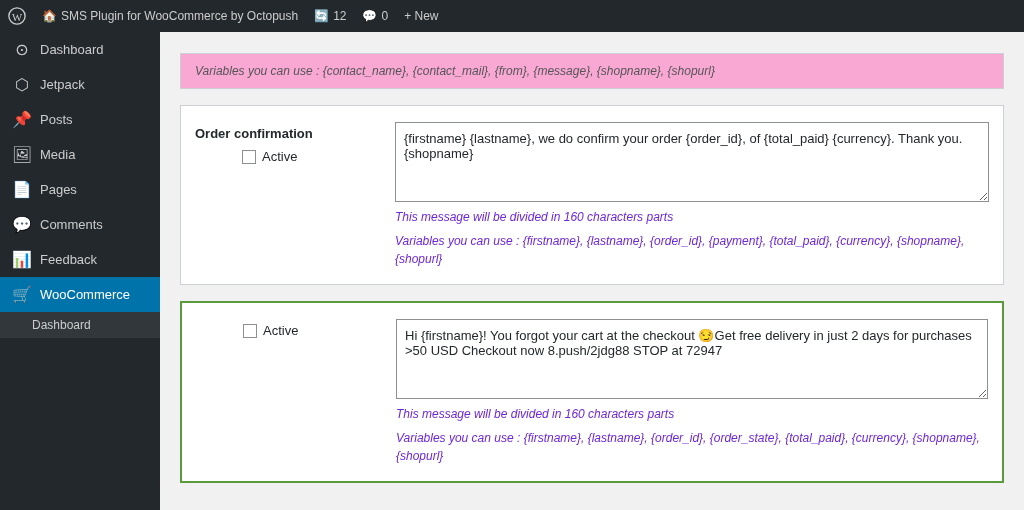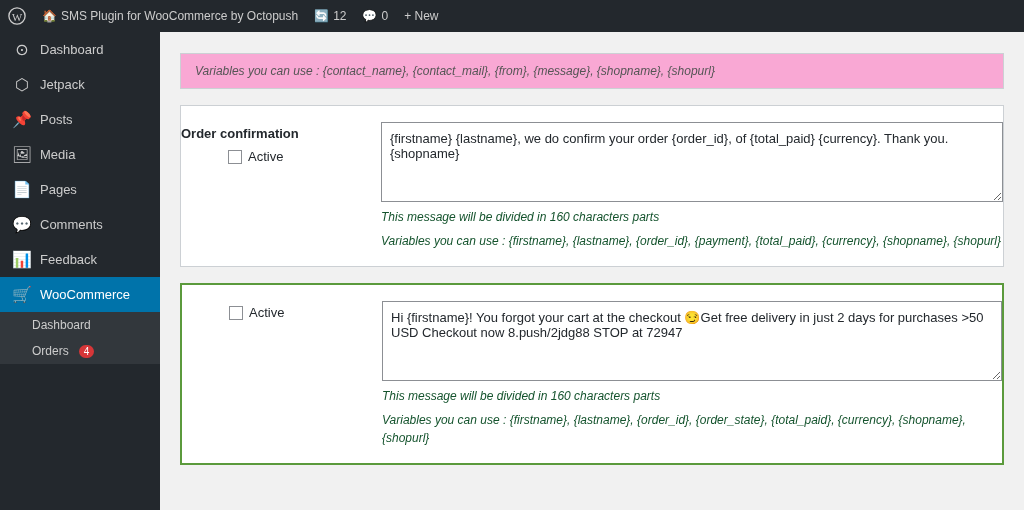--- a/index.html
+++ b/index.html
@@ -83,21 +83,21 @@
       font-style: italic;
       margin-top: 9px;
     }
 
     
     .sms-row {
       display: flex;
       background: #fff;
       border: 1px solid #ccd0d4;
       margin-bottom: 16px;
-      padding: 16px 0;
+      padding: 16px 14px;
       gap: 20px;
       align-items: flex-start;
     }
     .sms-row.highlighted {
       border: 2px solid #5b9a3c;
       background: #fff;
     }
 
     .row-label {
       width: 180px;
@@ -142,21 +142,21 @@
       border: 1px solid #8c8f94;
       padding: 8px;
       font-size: 13px;
       color: #23282d;
       font-family: inherit;
       resize: vertical;
       background: #fff;
     }
     .hint-text {
       font-size: 12px;
-      color: #14532d;
+      color: #6d28d9;
       font-style: italic;
       line-height: 1.5;
     }
   </style>
 </head>
 <body>
 
 <div class="admin-bar">
   <div class="admin-bar-item">
     <svg class="wp-icon" viewBox="0 0 20 20">
@@ -212,24 +212,20 @@
       <span class="icon">📊</span>
       <span>Feedback</span>
     </div>
     <div class="sidebar-item active">
       <span class="icon">🛒</span>
       <span>WooCommerce</span>
     </div>
     <div class="sidebar-sub">
       <div class="sidebar-item">
         <span>Dashboard</span>
-      </div>
-      <div class="sidebar-item">
-        <span>Orders</span>
-        <span class="badge">4</span>
       </div>
     </div>
   </div>
 
   <div class="main">
     <div class="content-area">
 
       <div class="vars-section">
         <span>Variables you can use : {contact_name}, {contact_mail}, {from}, {message}, {shopname}, {shopurl}</span>
       </div>

